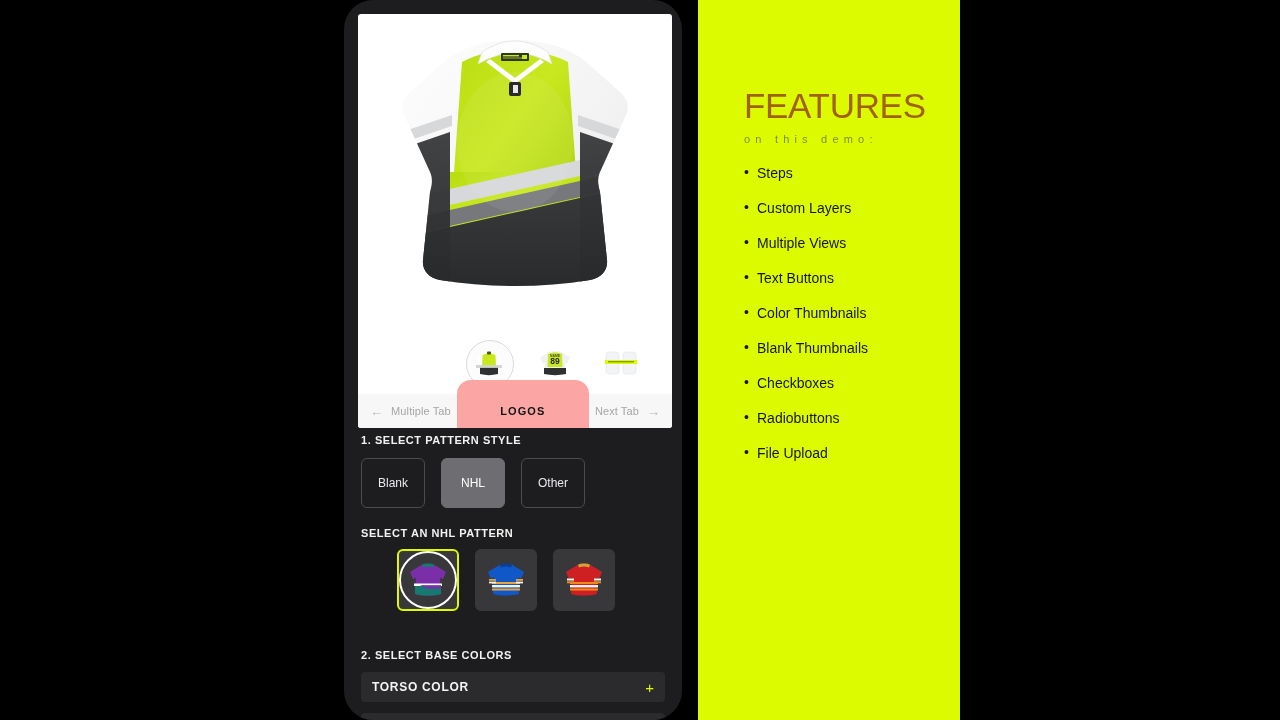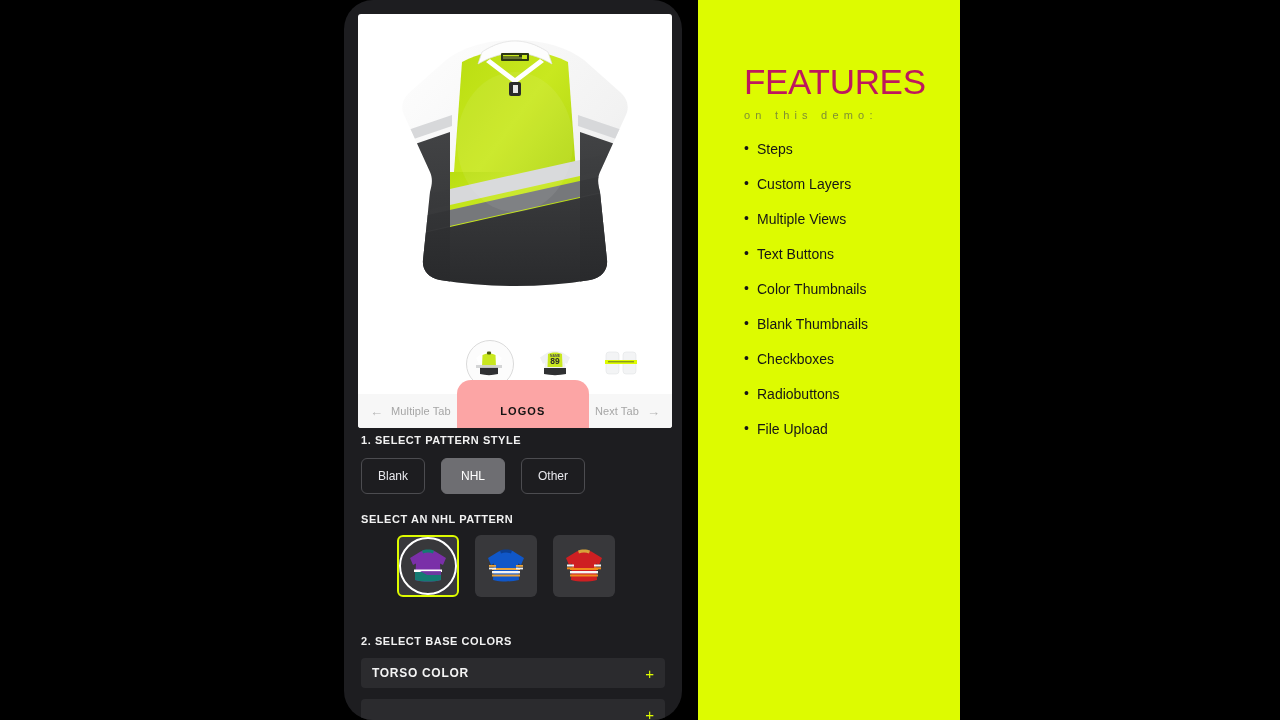--- a/index.html
+++ b/index.html
@@ -77,21 +77,21 @@
   .step-title {
     font-size: 11px; font-weight: bold; color: #f2f2f2;
     letter-spacing: .55px; margin-bottom: 12px;
   }
   .sub-title {
     font-size: 11px; font-weight: bold; color: #f2f2f2;
     letter-spacing: .55px; margin: 19px 0 10px 0;
   }
   .btn-row { display: flex; gap: 16px; }
   .opt-btn {
-    width: 64px; height: 36px; border-radius: 6px;
+    width: 64px; height: 50px; border-radius: 6px;
     display: flex; align-items: center; justify-content: center;
     font-size: 12px; color: #e9e9ee; cursor: pointer;
     border: 1px solid #4c4c50; background: transparent;
   }
   .opt-btn.selected { background: #6e6e72; border-color: #6e6e72; color: #fff; }
 
   .pattern-row { display: flex; gap: 16px; margin-left: 36px; }
   .pattern-thumb {
     width: 62px; height: 62px; border-radius: 6px;
     background: #38383b; position: relative; cursor: pointer;
@@ -117,22 +117,22 @@
   }
   .accordion-plus { font-size: 15px; color: #ddfb00; line-height: 1; font-weight: 300; }
 
   
   .features-pane {
     position: absolute; left: 698px; top: 0;
     width: 262px; height: 720px; background: #ddfb00;
     padding: 0 46px;
   }
   .features-title {
-    margin-top: 64px;
-    font-size: 35px; font-weight: normal; color: #be185d;
+    margin-top: 88px;
+    font-size: 35px; font-weight: normal; color: #a16207;
     letter-spacing: -0.3px; line-height: 1;
   }
   .features-sub {
     margin-top: 10px; font-size: 11px; color: #7f8f33;
     letter-spacing: 5.2px;
   }
   .features-list { margin-top: 20px; list-style: none; }
   .features-list li {
     font-size: 14px; color: #161616; margin-bottom: 19px;
     position: relative; padding-left: 13px;

